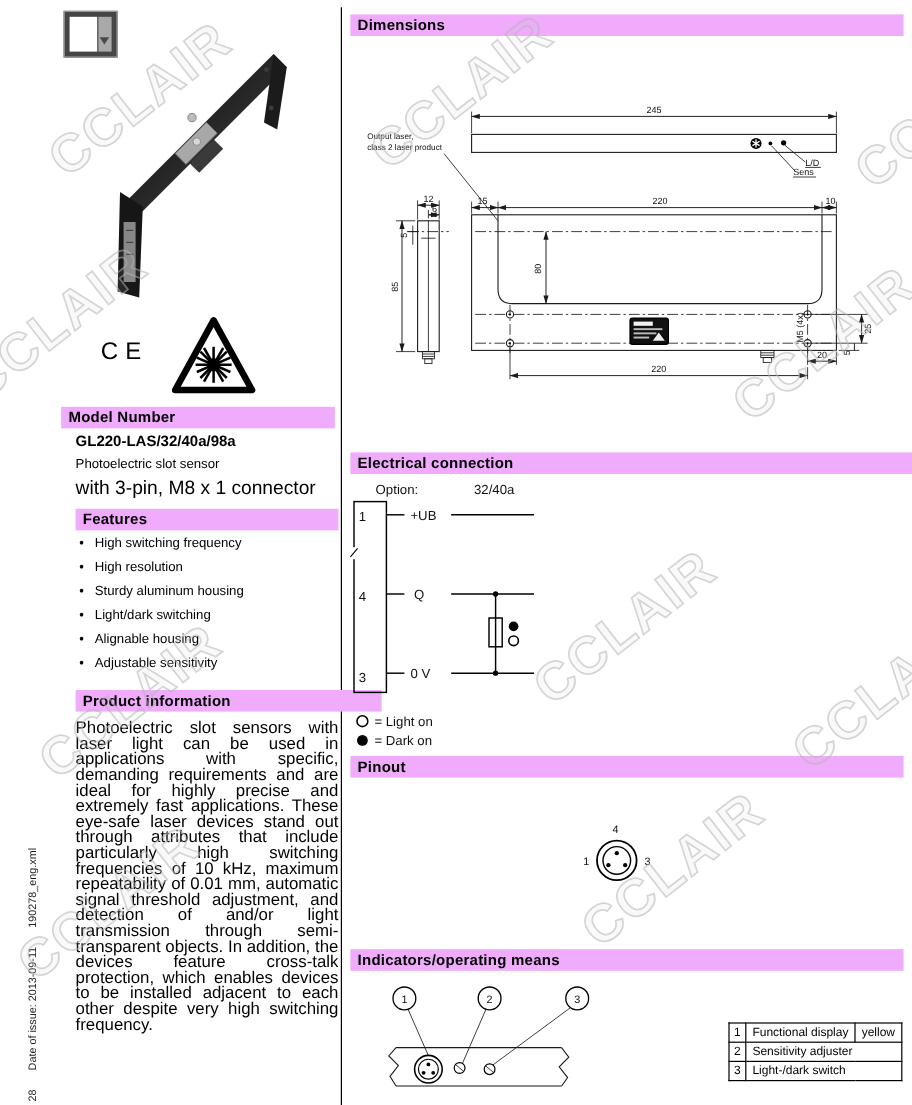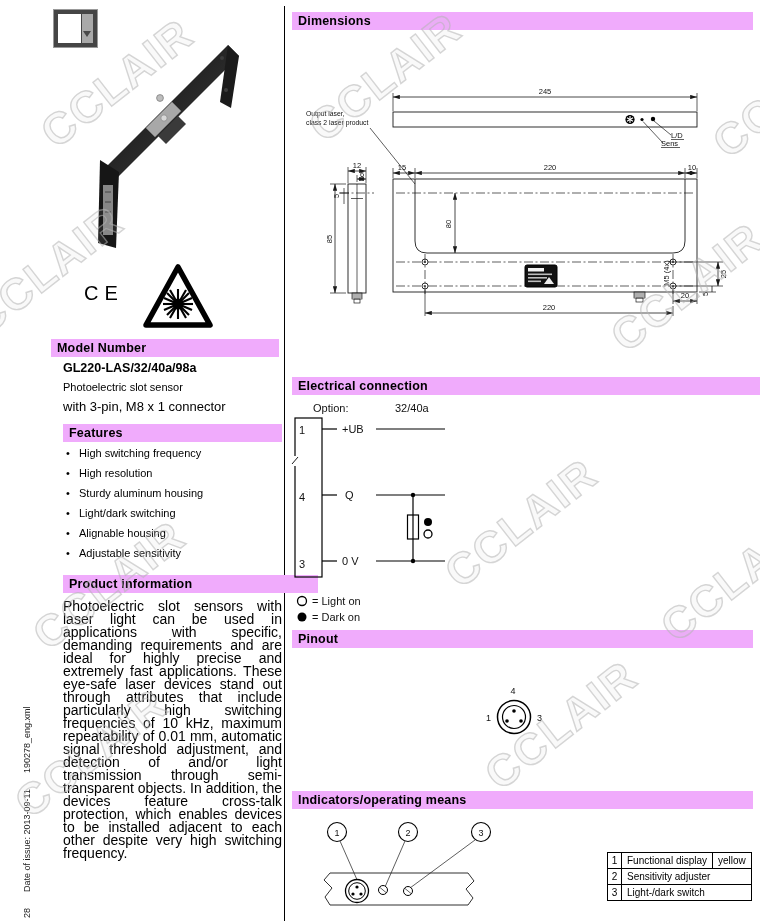--- a/index.html
+++ b/index.html
@@ -4,21 +4,21 @@
 <style>
   *{margin:0;padding:0;box-sizing:border-box}
   html,body{background:#e9e9e9}
   body{font-family:"Liberation Sans",sans-serif}
   .page{position:relative;width:760px;height:921px;background:#fff;overflow:hidden;margin:0 auto;color:#000}
   .divider{position:absolute;left:284px;top:6px;width:1px;height:915px;background:#000}
   .hdr{position:absolute;height:18px;background:#f0abfc;font-size:12.5px;font-weight:bold;line-height:18px;padding-left:6px;letter-spacing:.2px}
   .txt{position:absolute}
   .model-number{font-size:12.5px;font-weight:bold}
   .desc1{font-size:11px}
-  .desc2{font-size:13px}
+  .desc2{font-size:16px}
   .features{position:absolute;left:63px;top:447px;width:219px}
   .feat{display:flex;align-items:flex-start;height:20px;font-size:11px}
   .feat .bullet{width:16px;padding-left:3px;font-size:11px}
   .para{position:absolute;left:63px;top:600px;width:219px;font-size:14px;line-height:13px;text-align:justify}
   .ce{position:absolute;left:84px;top:282px;font-size:20px;letter-spacing:6px;font-weight:400}
   .wm{position:absolute;font-size:44px;font-weight:bold;letter-spacing:2px;color:rgba(200,200,200,0.10);
       -webkit-text-stroke:1.4px rgba(180,180,180,0.55);transform:rotate(-38deg);pointer-events:none;white-space:nowrap;z-index:5}
   .sidebar{position:absolute;left:22px;top:918px;width:300px;transform:rotate(-90deg);transform-origin:0 0;
       font-size:9px;color:#222;white-space:nowrap}
   .sidebar span{margin-right:16px}

